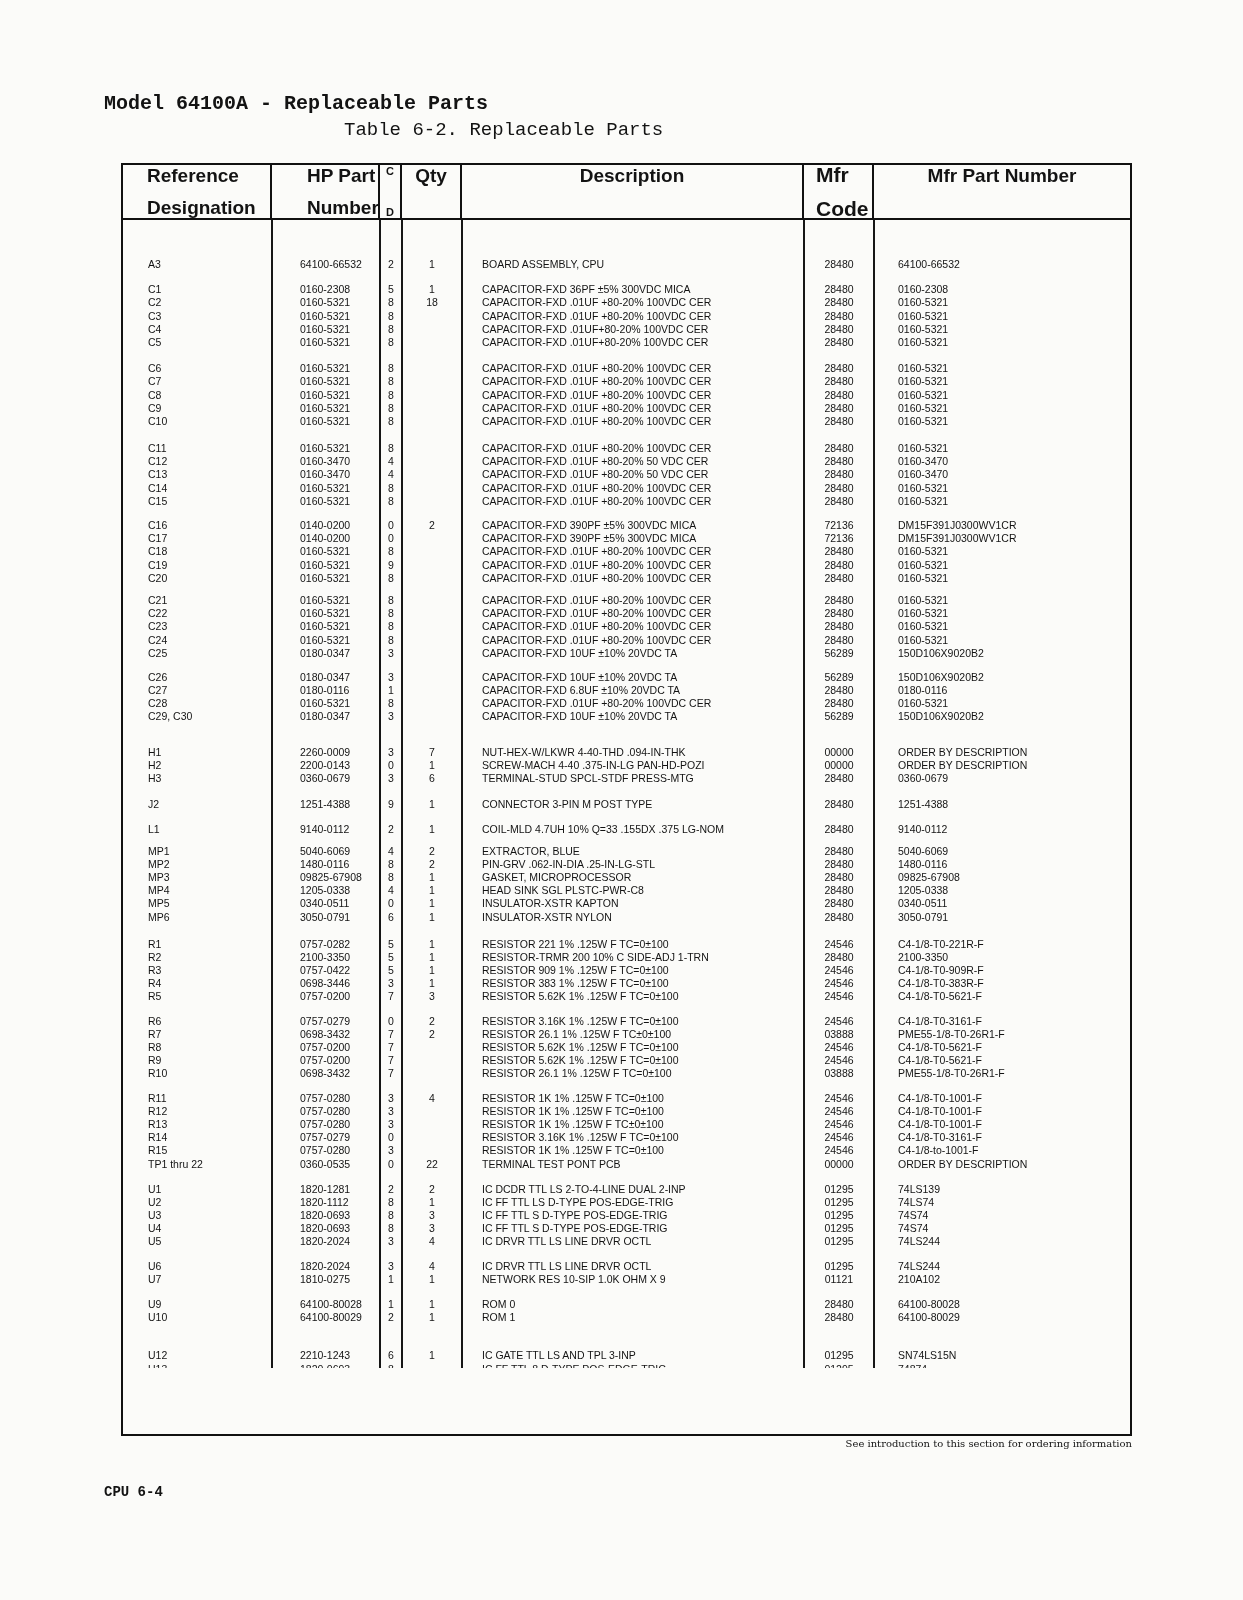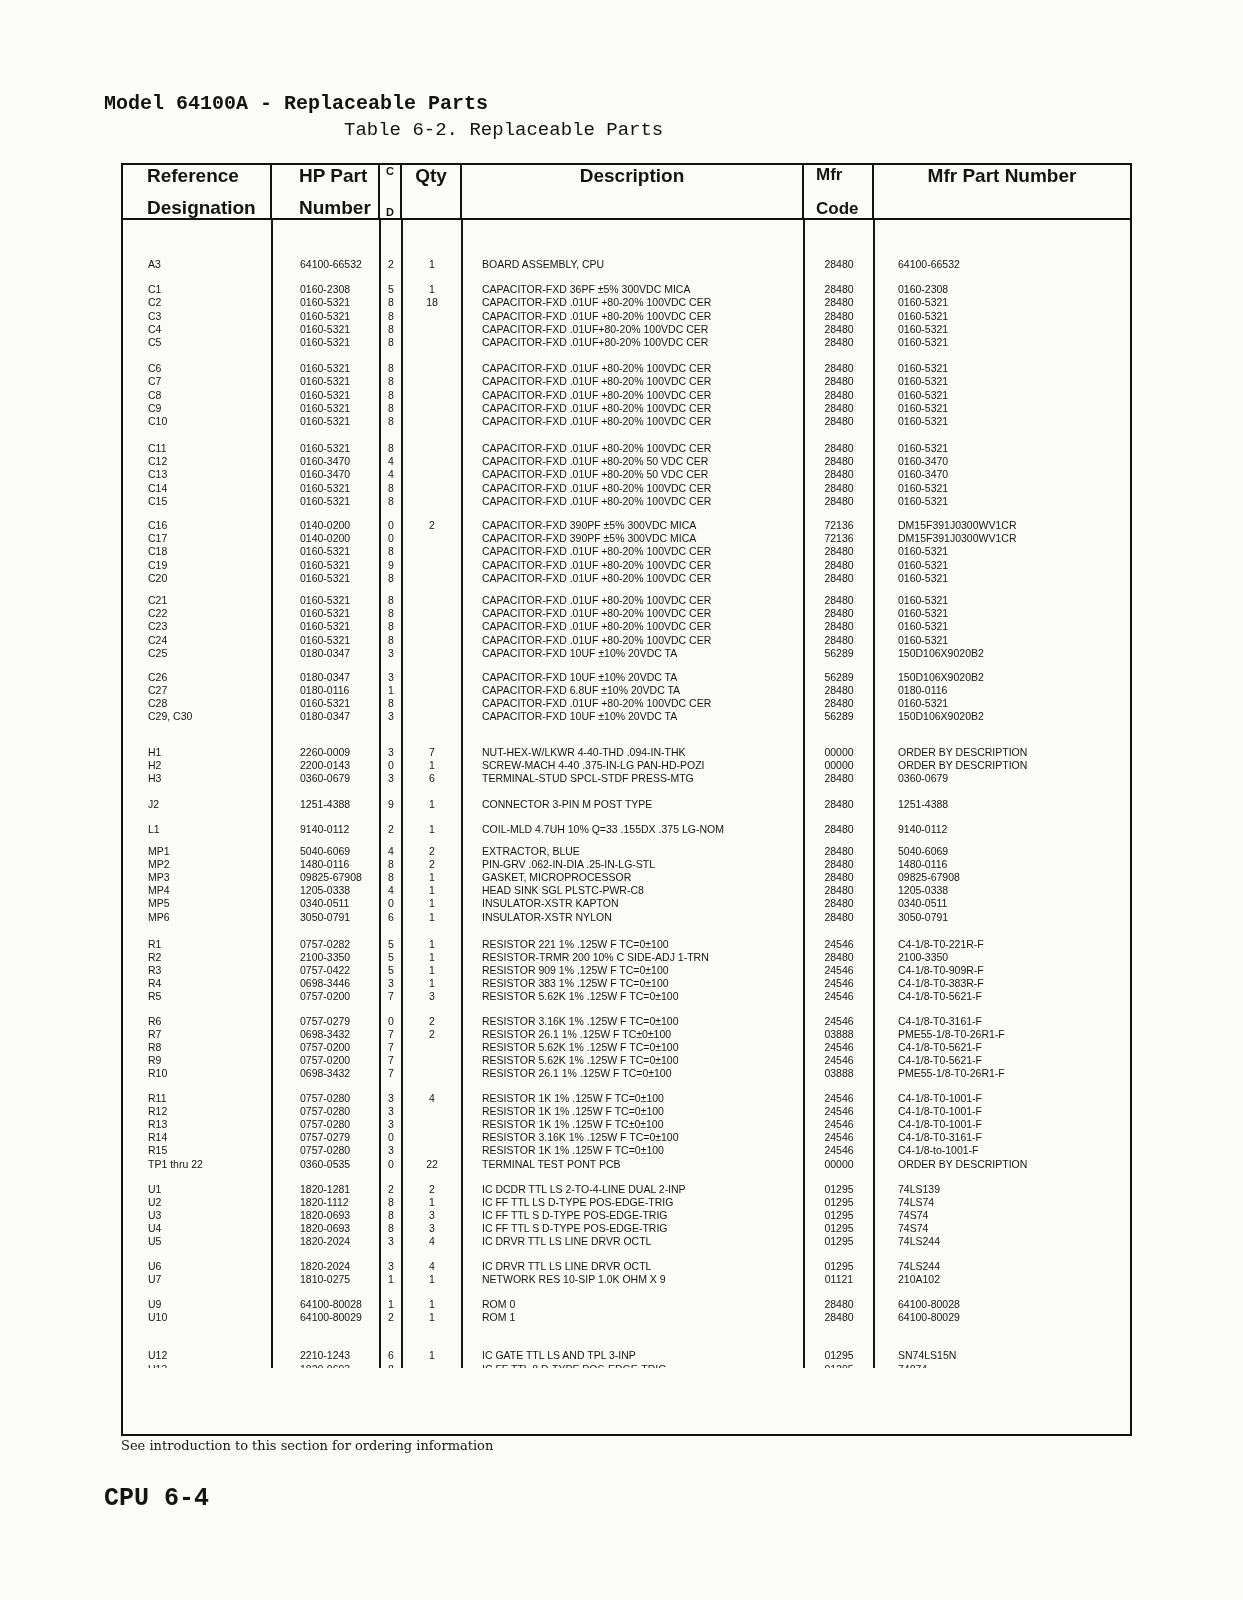--- a/index.html
+++ b/index.html
@@ -38,25 +38,25 @@
     height:55px;
     border-bottom:2px solid #111;
   }
   .th {
     display:flex; flex-direction:column; justify-content:space-between;
     font-weight:bold; font-size:19px; line-height:21px;
     border-right:2px solid #111;
   }
   .th:last-child { border-right:none; }
   .th.ref { padding-left:24px; }
-  .th.hp  { padding-left:27px; }
+  .th.hp  { padding-left:35px; }
   .th.cd  { font-size:11px; line-height:12px; text-align:center; }
   .th.qty { text-align:center; }
   .th.desc{ text-align:center; }
-  .th.mfr { font-size:17px; line-height:19px; padding-left:12px; }
+  .th.mfr { font-size:21px; line-height:19px; padding-left:12px; }
   .th.mpn { text-align:center; }
 
   .tbody {
     position:relative;
     height:1148px;
     overflow:hidden;
   }
   .vline { position:absolute; top:0; bottom:0; width:2px; background:#161616; }
   .vline.v1 { left:148px; width:1.5px; }
   .vline.v2 { left:256px; width:1.5px; }
@@ -76,28 +76,28 @@
   .td.ref  { padding-left:25px; }
   .td.hp   { padding-left:28px; }
   .td.cd   { text-align:center; }
   .td.qty  { text-align:center; }
   .td.desc { padding-left:20px; }
   .td.mfr  { text-align:center; }
   .td.mpn  { padding-left:24px; }
 
   .footer-note {
     position:absolute; left:121px; top:1438px; width:1011px;
-    text-align:left;
+    text-align:right;
     font-family:"DejaVu Serif", serif;
-    font-size:13px;
+    font-size:10px;
   }
   .page-label {
     position:absolute; left:104px; top:1484px;
     font-family:"Liberation Mono", monospace;
-    font-weight:bold; font-size:25px;
+    font-weight:bold; font-size:14px;
     white-space:pre;
   }
 </style>
 </head>
 <body>
 
 <div class="page">
 
   <div class="doc-header">Model 64100A - Replaceable Parts</div>
   <div class="table-title">Table 6-2. Replaceable Parts</div>

